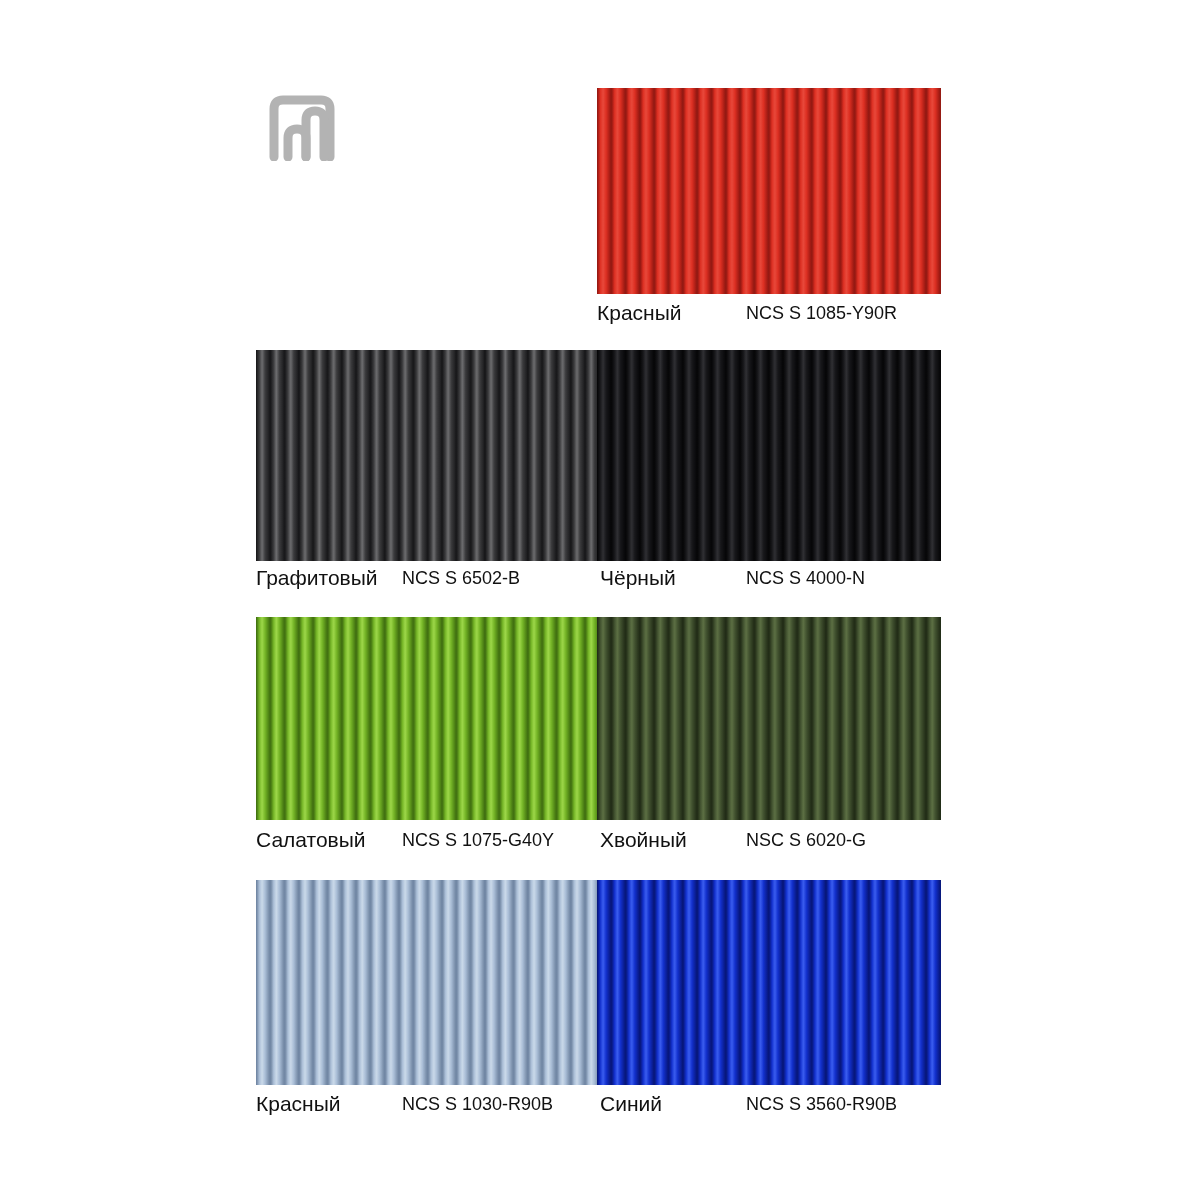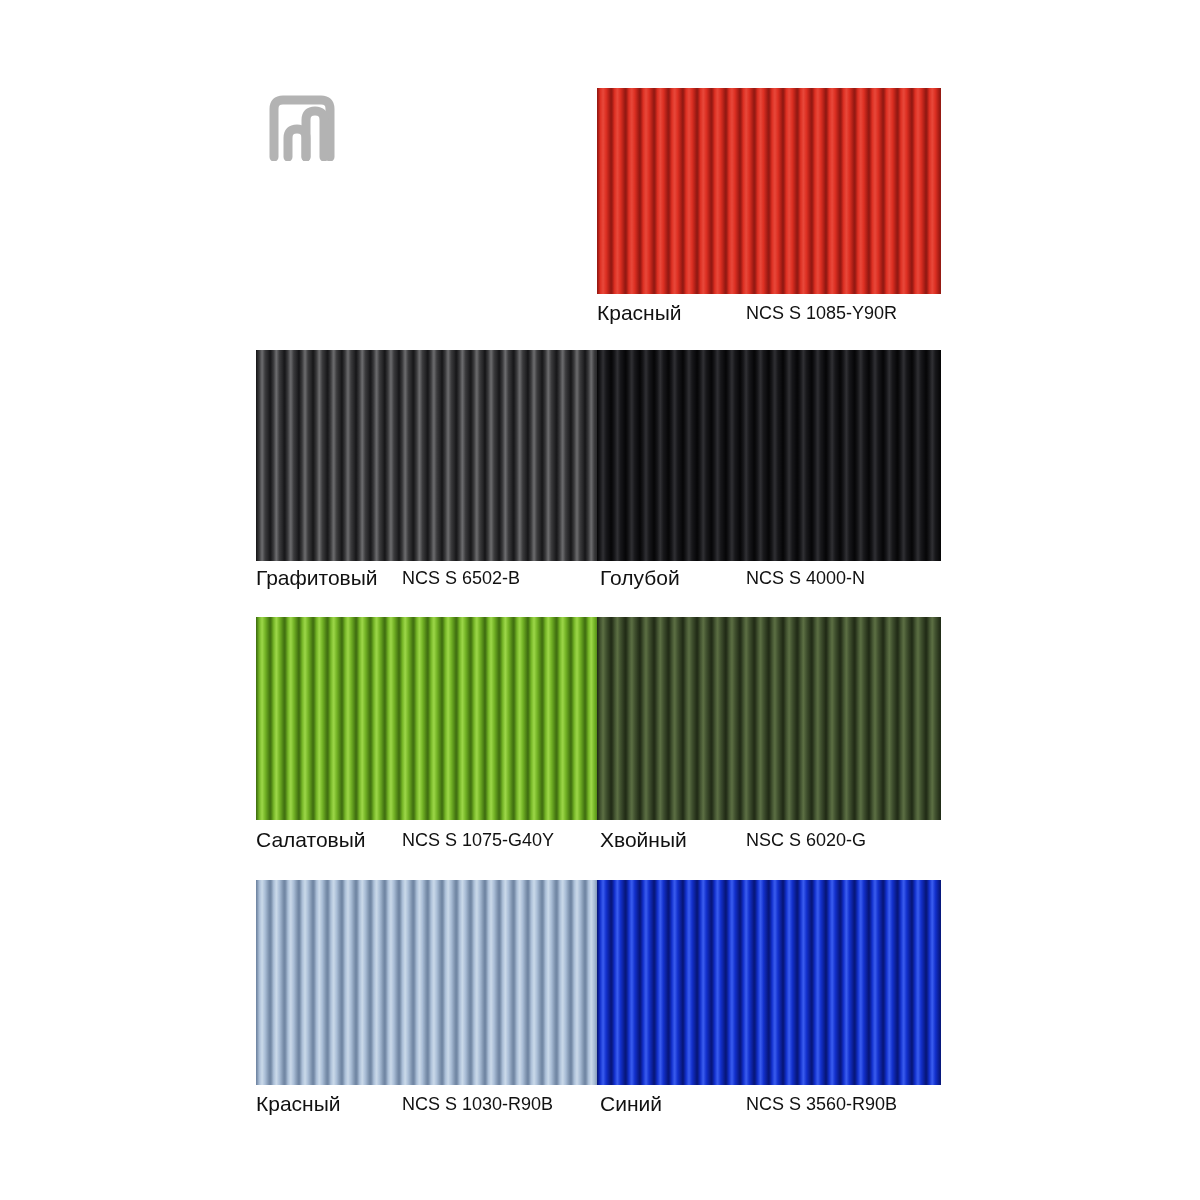--- a/index.html
+++ b/index.html
@@ -122,21 +122,21 @@
     </div>
     <div class="panel p-black" style="background-color: rgb(23, 23, 26);">
       <div class="flutes" style="background-image: linear-gradient(90deg, rgb(5, 5, 6) 0px, rgb(11, 11, 13) 1.2px, rgb(23, 23, 26) 3.2px, rgb(48, 48, 52) 6px, rgb(23, 23, 26) 9.2px, rgb(11, 11, 13) 12.6px, rgb(5, 5, 6) 14.32px); background-size: 14.32px 100%; background-repeat: repeat-x;"></div>
     </div>
   </div>
   <div class="labels labels-l">
     <span class="lbl-name">Графитовый</span>
     <span class="lbl-code">NCS S 6502-B</span>
   </div>
   <div class="labels labels-r">
-    <span class="lbl-name">Голубой</span>
+    <span class="lbl-name">Чёрный</span>
     <span class="lbl-code">NCS S 4000-N</span>
   </div>
 </div>
 
 <div class="row" id="row-3">
   <div class="panel-strip">
     <div class="panel p-salad" style="background-color: rgb(116, 180, 38);">
       <div class="flutes" style="background-image: linear-gradient(90deg, rgb(61, 106, 16) 0px, rgb(78, 131, 21) 1.2px, rgb(116, 180, 38) 3.2px, rgb(158, 216, 74) 6px, rgb(116, 180, 38) 9.2px, rgb(78, 131, 21) 12.6px, rgb(61, 106, 16) 14.32px); background-size: 14.32px 100%; background-repeat: repeat-x;"></div>
     </div>
     <div class="panel p-forest" style="background-color: rgb(65, 81, 47);">

